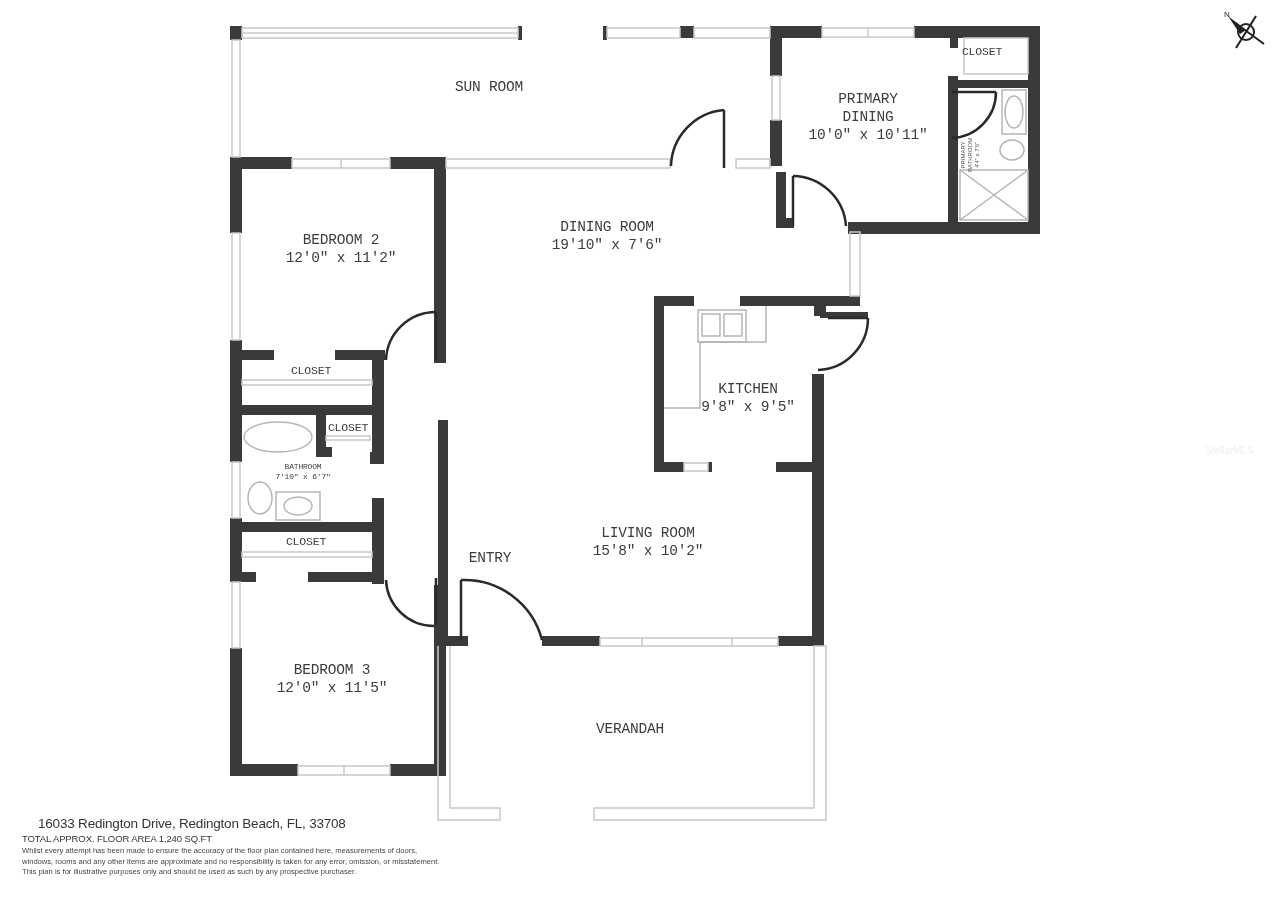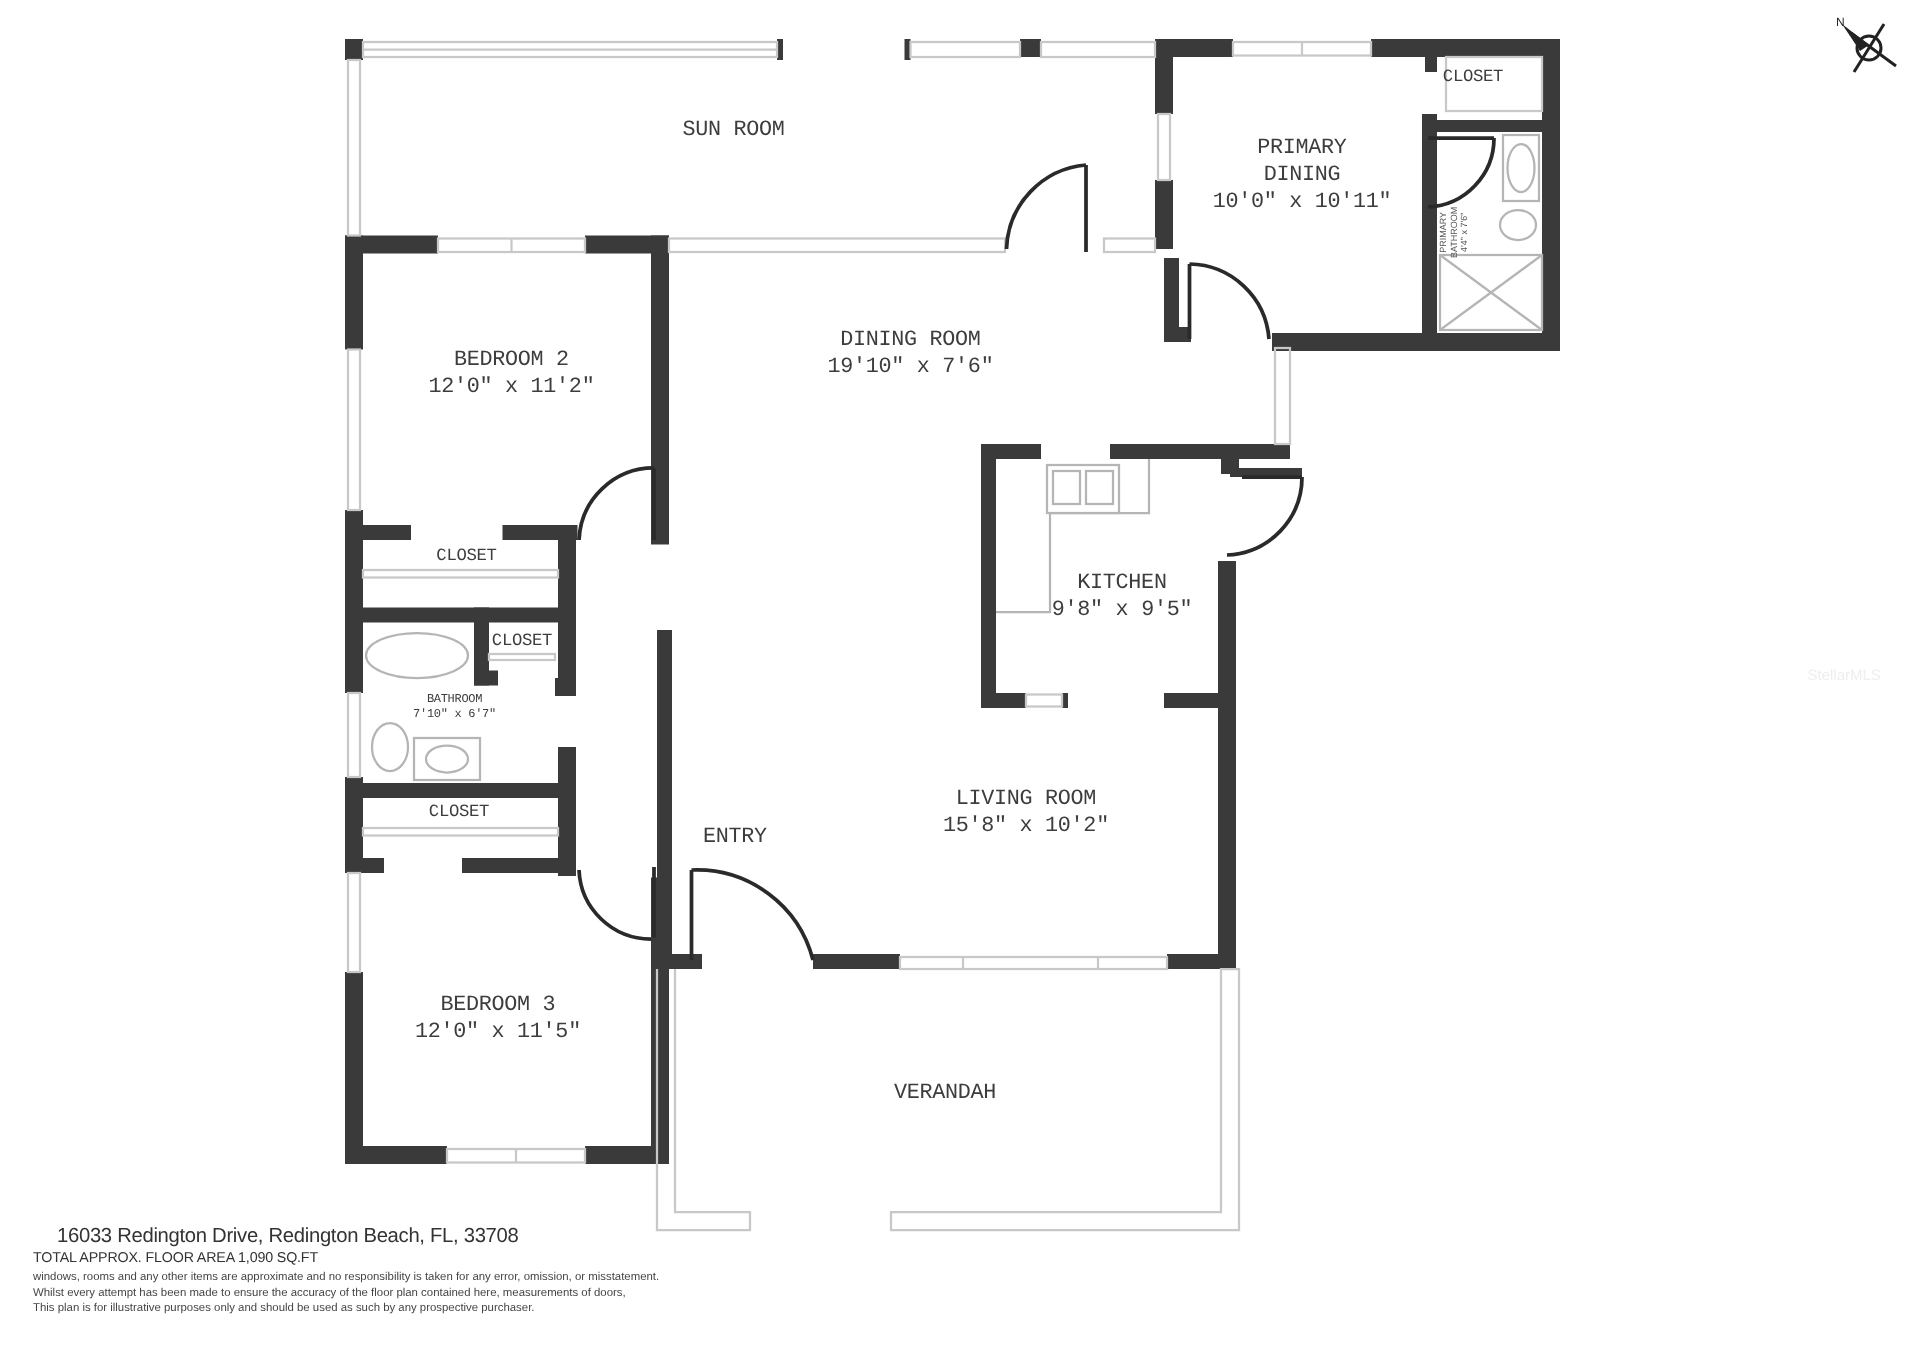--- a/index.html
+++ b/index.html
@@ -194,21 +194,21 @@
 
 <div class="lbl sm" style="left:306px; top:535px;">
   <div class="n">CLOSET</div>
 </div>
 
 <div class="lbl" style="left:748px; top:380px;">
   <div class="n">KITCHEN</div>
   <div class="d">9'8" x 9'5"</div>
 </div>
 
-<div class="lbl" style="left:684px; top:524px;">
+<div class="lbl" style="left:648px; top:524px;">
   <div class="n">LIVING ROOM</div>
   <div class="d">15'8" x 10'2"</div>
 </div>
 
 <div class="lbl" style="left:490px; top:549px;">
   <div class="n">ENTRY</div>
 </div>
 
 <div class="lbl" style="left:332px; top:661px;">
   <div class="n">BEDROOM 3</div>
@@ -226,19 +226,19 @@
     <line x1="14" y1="40" x2="34" y2="8" stroke="#222" stroke-width="2"></line>
     <line x1="12" y1="14" x2="42" y2="36" stroke="#222" stroke-width="2"></line>
   </svg>
   <span class="nlab">N</span>
 </div>
 
 <div class="wm">StellarMLS</div>
 
 <div class="footer">
   <div class="addr">16033 Redington Drive, Redington Beach, FL, 33708</div>
-  <div class="area">TOTAL APPROX. FLOOR AREA 1,090 SQ.FT</div>
+  <div class="area">TOTAL APPROX. FLOOR AREA 1,240 SQ.FT</div>
   <div class="disc">
+    <div>Whilst every attempt has been made to ensure the accuracy of the floor plan contained here, measurements of doors,</div>
     <div>windows, rooms and any other items are approximate and no responsibility is taken for any error, omission, or misstatement.</div>
-    <div>Whilst every attempt has been made to ensure the accuracy of the floor plan contained here, measurements of doors,</div>
     <div>This plan is for illustrative purposes only and should be used as such by any prospective purchaser.</div>
   </div>
 </div>
 
 </body></html>

